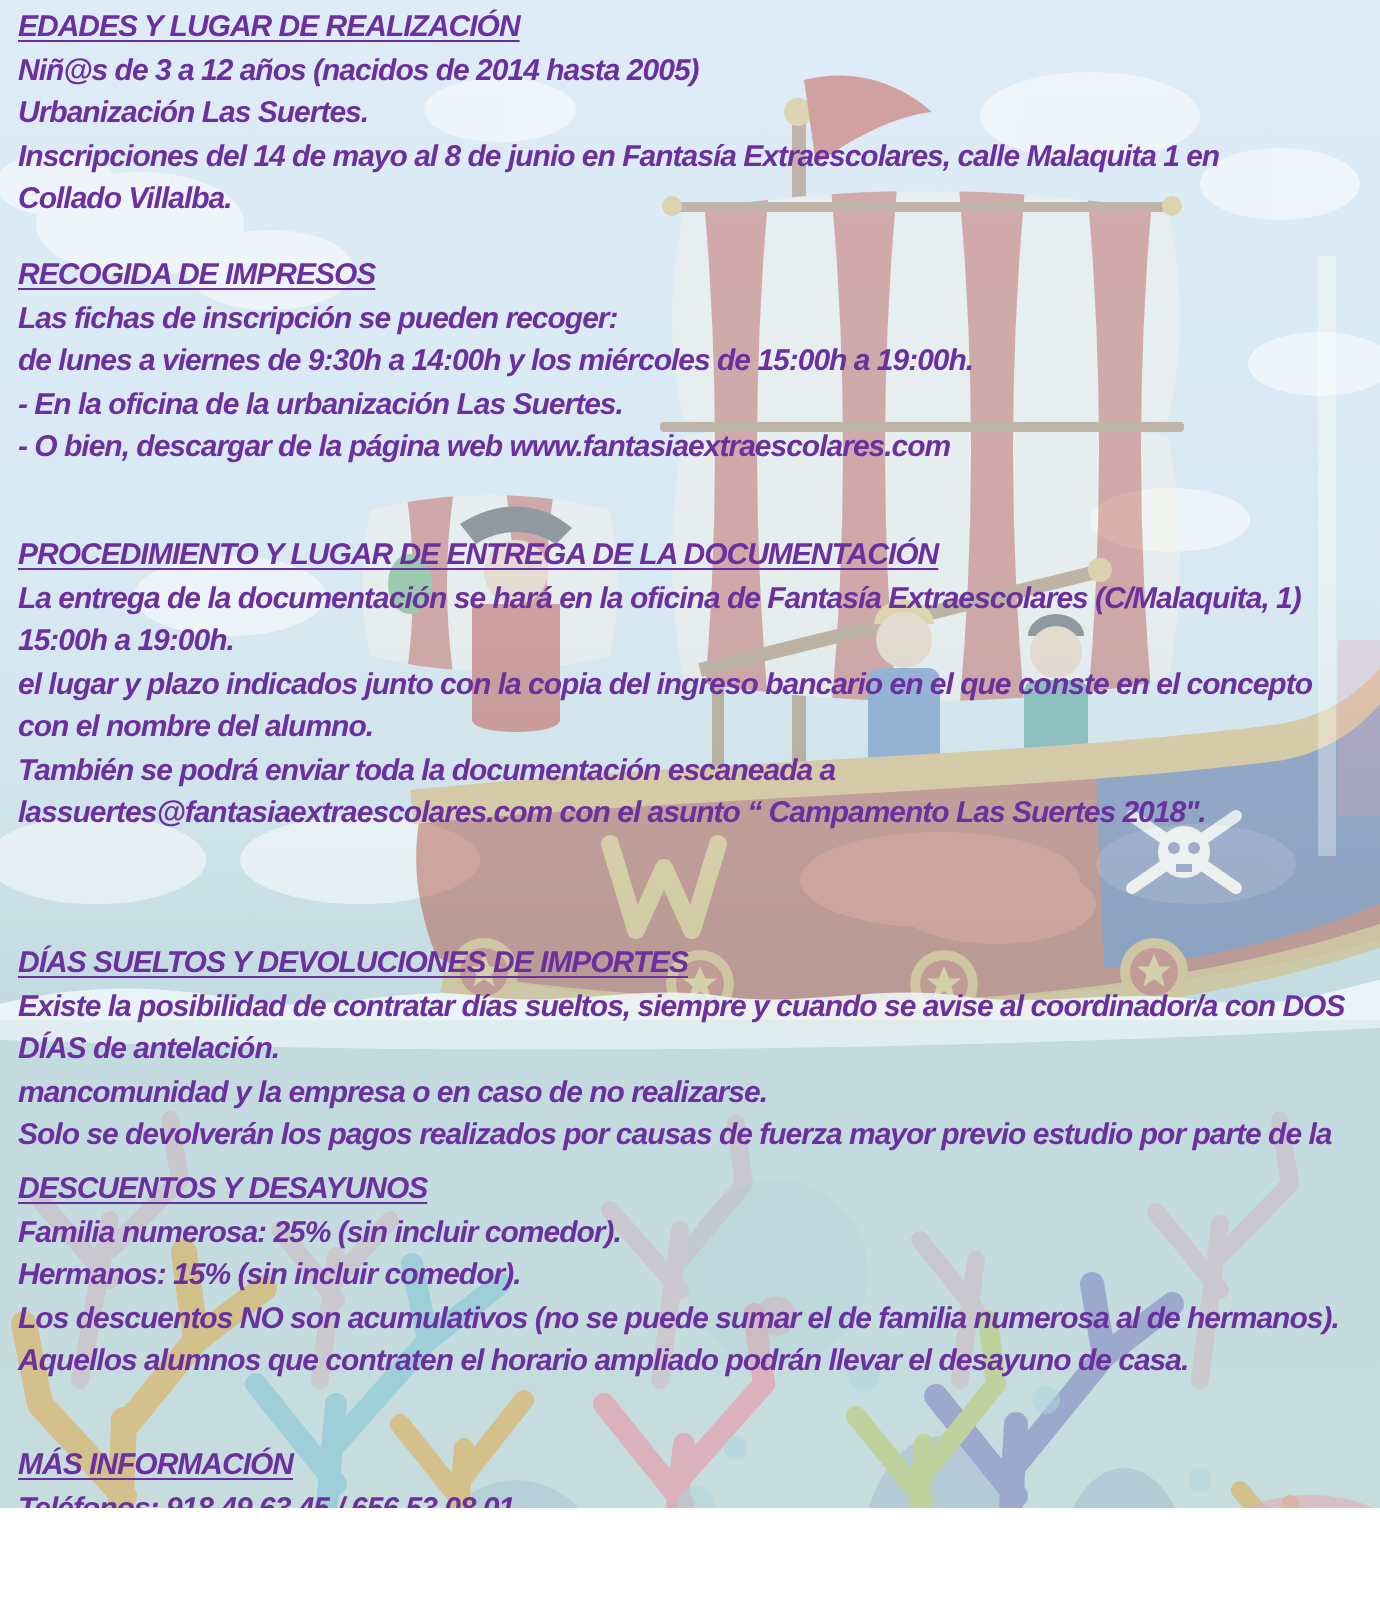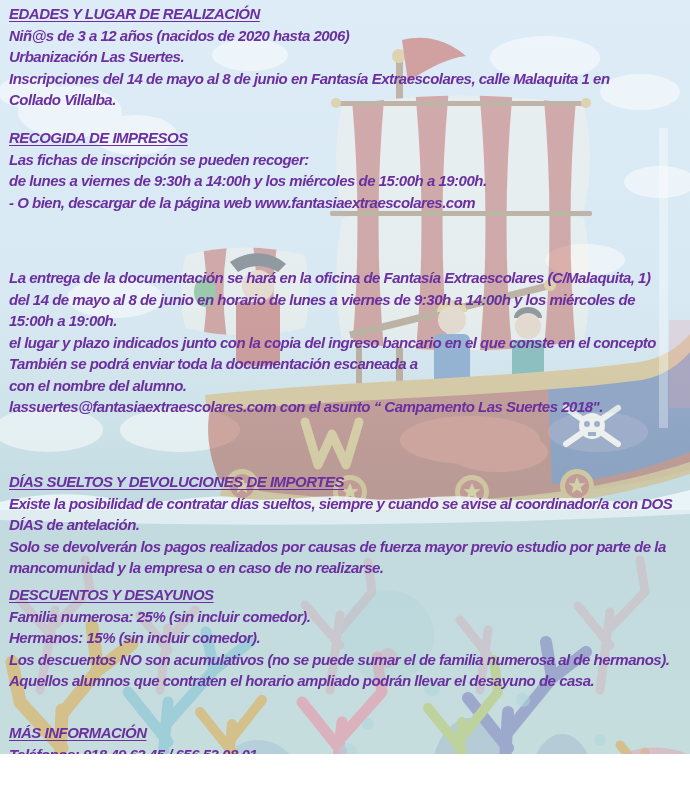--- a/index.html
+++ b/index.html
@@ -162,49 +162,50 @@
           <circle cx="10" cy="-10" r="3.2" fill="#3a3a3a"></circle>
         <path d="M-10,2 q6,7 14,2" stroke="#c25a6e" stroke-width="2.5" fill="none" stroke-linecap="round"></path>
       </g>
       <rect x="659" y="128" width="9" height="300" fill="#ffffff" opacity="0.55"></rect>
       <rect x="669" y="320" width="21" height="88" fill="#e9a7b6" opacity="0.45"></rect>
     </g>
   </svg>
 
   <div class="sec s1">
     <div class="h">EDADES Y LUGAR DE REALIZACIÓN</div>
-    <div class="ln">Niñ@s de 3 a 12 años (nacidos de 2020 hasta 2006)</div>
+    <div class="ln">Niñ@s de 3 a 12 años (nacidos de 2014 hasta 2005)</div>
     <div class="ln">Urbanización Las Suertes.</div>
     <div class="ln">Inscripciones del 14 de mayo al 8 de junio en Fantasía Extraescolares, calle Malaquita 1 en</div>
     <div class="ln">Collado Villalba.</div>
   </div>
 
   <div class="sec s2">
     <div class="h">RECOGIDA DE IMPRESOS</div>
     <div class="ln">Las fichas de inscripción se pueden recoger:</div>
     <div class="ln">de lunes a viernes de 9:30h a 14:00h y los miércoles de 15:00h a 19:00h.</div>
+    <div class="ln">- En la oficina de la urbanización Las Suertes.</div>
     <div class="ln">- O bien, descargar de la página web www.fantasiaextraescolares.com</div>
   </div>
 
   <div class="sec s3">
+    <div class="h">PROCEDIMIENTO Y LUGAR DE ENTREGA DE LA DOCUMENTACIÓN</div>
     <div class="ln">La entrega de la documentación se hará en la oficina de Fantasía Extraescolares (C/Malaquita, 1)</div>
-    <div class="ln">del 14 de mayo al 8 de junio en horario de lunes a viernes de 9:30h a 14:00h y los miércoles de</div>
     <div class="ln">15:00h a 19:00h.</div>
     <div class="ln">el lugar y plazo indicados junto con la copia del ingreso bancario en el que conste en el concepto</div>
+    <div class="ln">con el nombre del alumno.</div>
     <div class="ln">También se podrá enviar toda la documentación escaneada a</div>
-    <div class="ln">con el nombre del alumno.</div>
     <div class="ln">lassuertes@fantasiaextraescolares.com con el asunto “ Campamento Las Suertes 2018".</div>
   </div>
 
   <div class="sec s4">
     <div class="h">DÍAS SUELTOS Y DEVOLUCIONES DE IMPORTES</div>
     <div class="ln">Existe la posibilidad de contratar días sueltos, siempre y cuando se avise al coordinador/a con DOS</div>
     <div class="ln">DÍAS de antelación.</div>
+    <div class="ln">mancomunidad y la empresa o en caso de no realizarse.</div>
     <div class="ln">Solo se devolverán los pagos realizados por causas de fuerza mayor previo estudio por parte de la</div>
-    <div class="ln">mancomunidad y la empresa o en caso de no realizarse.</div>
   </div>
 
   <div class="sec s5">
     <div class="h">DESCUENTOS Y DESAYUNOS</div>
     <div class="ln">Familia numerosa: 25% (sin incluir comedor).</div>
     <div class="ln">Hermanos: 15% (sin incluir comedor).</div>
     <div class="ln">Los descuentos NO son acumulativos (no se puede sumar el de familia numerosa al de hermanos).</div>
     <div class="ln">Aquellos alumnos que contraten el horario ampliado podrán llevar el desayuno de casa.</div>
   </div>
 

